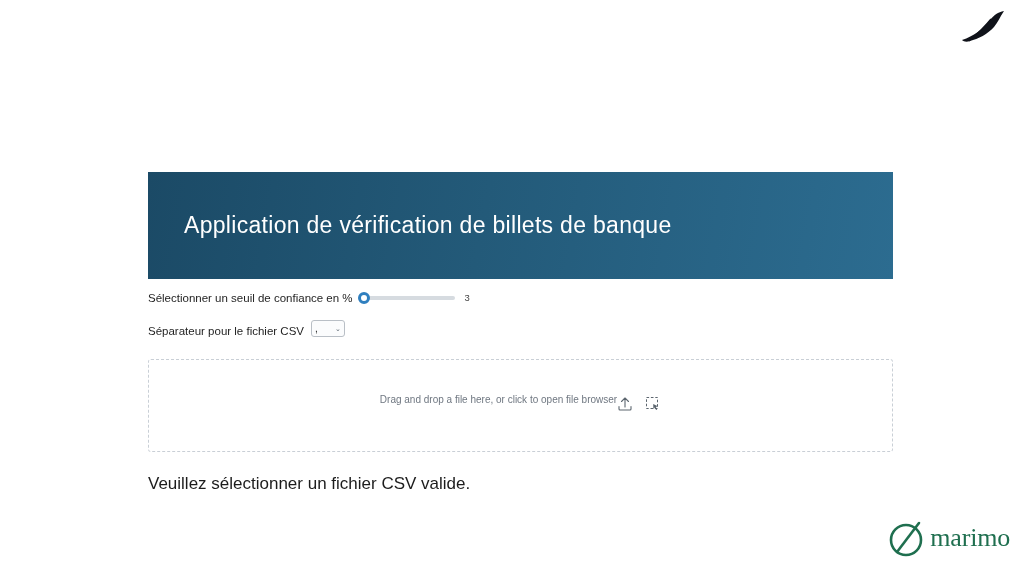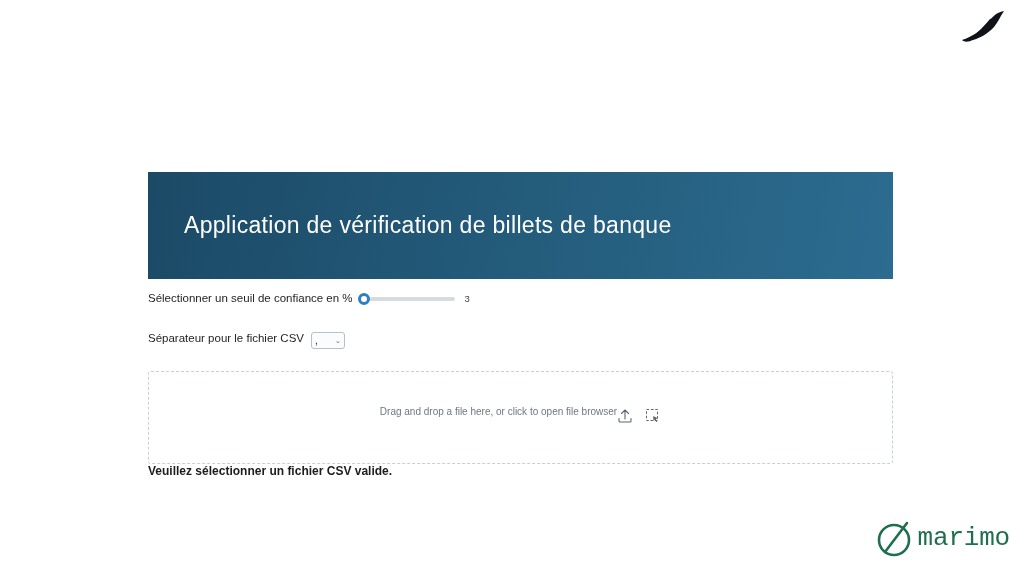--- a/index.html
+++ b/index.html
@@ -44,21 +44,21 @@
     color: #ffffff;
     font-size: 23px;
     font-weight: 400;
     letter-spacing: 0.3px;
     margin-left: 36px;
   }
 
   
   .control-row {
     display: flex;
-    align-items: flex-end;
+    align-items: flex-start;
     margin-top: 13px;
   }
   .control-label {
     font-size: 11.5px;
     color: #1f1f1f;
     white-space: nowrap;
   }
   .slider-wrap {
     display: flex;
     align-items: center;
@@ -93,22 +93,22 @@
   }
   .slider-value {
     font-size: 9.5px;
     color: #444;
     margin-left: 10px;
   }
 
   
   .select-row {
     display: flex;
-    align-items: flex-start;
-    margin-top: 28px;
+    align-items: flex-end;
+    margin-top: 16px;
   }
   .csv-select {
     margin-left: 7px;
     width: 34px;
     height: 17px;
     border: 1px solid #b9bfc6;
     border-radius: 3px;
     background: #fbfcfd;
     font-size: 10px;
     display: flex;
@@ -142,39 +142,39 @@
     margin-bottom: 12px;
   }
   .dropzone-icons {
     display: flex;
     align-items: center;
     gap: 12px;
   }
 
   
   .status-text {
-    font-size: 12px;
+    margin-top: 22px;
+    font-size: 17px;
     color: #1c1c1c;
-    font-weight: bold;
   }
 
   
   .marimo {
     position: absolute;
     right: 14px;
     bottom: 16px;
     display: flex;
     align-items: center;
   }
   .marimo-word {
     font-size: 26px;
     color: #1f6f4f;
     letter-spacing: -0.2px;
     margin-left: 1px;
-    font-family: Liberation Mono, monospace;
+    font-family: Liberation Serif, serif;
   }
 </style>
 </head>
 <body>
 
 <div class="bird-logo">
   <svg width="46" height="34" viewBox="0 0 46 34" xmlns="http://www.w3.org/2000/svg">
     <path d="M2 30 C14 26 22 20 30 10 C34 5 38 2 44 1 C40 7 38 12 34 17 C28 24 18 29 10 31 C7 32 4 32 2 30 Z" fill="#10131a"></path>
     <path d="M9 31 C16 25 24 18 31 9" stroke="#10131a" stroke-width="1.4" fill="none"></path>
   </svg>

